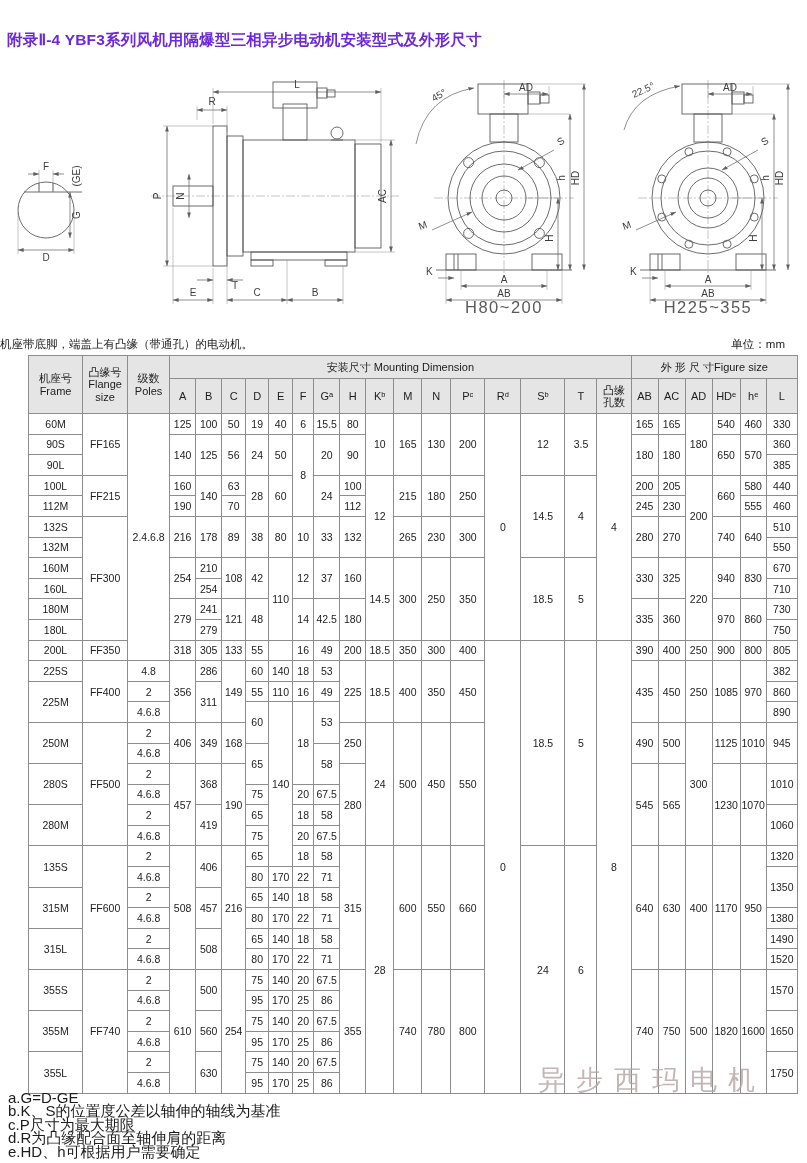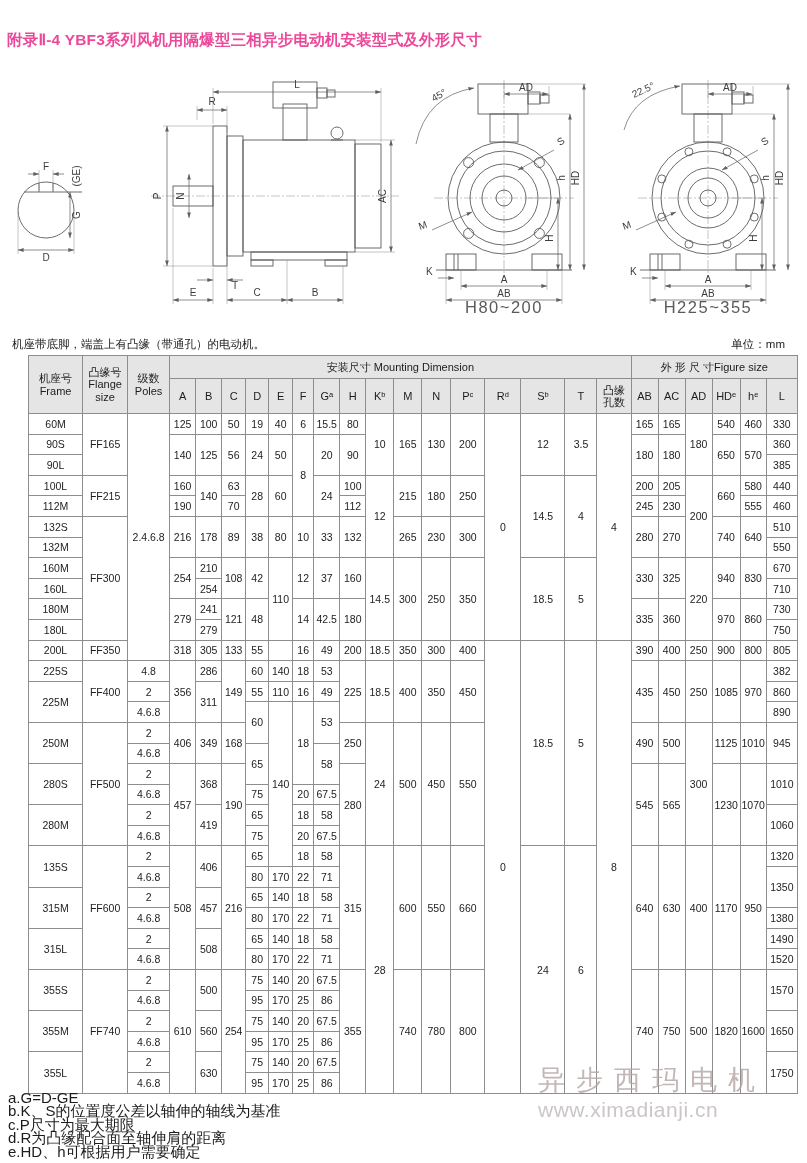--- a/index.html
+++ b/index.html
@@ -1,20 +1,20 @@
 <!DOCTYPE html>
 <html><head>
 <meta charset="utf-8">
 <style>
   html,body{margin:0;padding:0}
   body{width:807px;height:1163px;position:relative;background:#fff;
        font-family:"Liberation Sans",sans-serif;color:#222;overflow:hidden}
   .abs{position:absolute}
-  #page-title{left:7px;top:30px;font-size:15.5px;font-weight:bold;color:#ec4899;letter-spacing:.2px}
-  #pre-note{left:12px;top:337px;font-size:11.5px;color:#222}
+  #page-title{left:7px;top:30px;font-size:15.5px;font-weight:bold;color:#6d28d9;letter-spacing:.2px}
+  #pre-note{left:0;top:337px;font-size:11.5px;color:#222}
   #unit-note{right:22px;top:337px;font-size:11.5px;color:#222}
   #dim-table{left:28px;top:355px;border-collapse:collapse;table-layout:fixed;width:770px}
   #dim-table th,#dim-table td{border:1px solid #8d8d8d;text-align:center;vertical-align:middle;
        padding:0;overflow:hidden}
   #dim-table thead th{background:#e5e5e5;font-weight:normal;font-size:11px;line-height:1.12;
        white-space:pre-line;color:#1c1c1c}
   #dim-table thead tr:nth-child(1) th.grp{height:22px}
   #dim-table thead tr:nth-child(2) th{height:34px}
   #dim-table tbody tr{height:20.6px}
   #dim-table tbody td{font-size:10.5px;color:#1c1c1c}
@@ -737,14 +737,13 @@
 <div class="abs" id="footnotes">
   <div>a.G=D-GE</div>
   <div>b.K、S的位置度公差以轴伸的轴线为基准</div>
   <div>c.P尺寸为最大期限</div>
   <div>d.R为凸缘配合面至轴伸肩的距离</div>
   <div>e.HD、h可根据用户需要确定</div>
 </div>
 
 <div class="abs" id="watermark">
   <div id="wm-line1">异步西玛电机</div>
-  <div id="wm-line2">www.ximadianji.cn</div>
 </div>
 
 </body></html>

